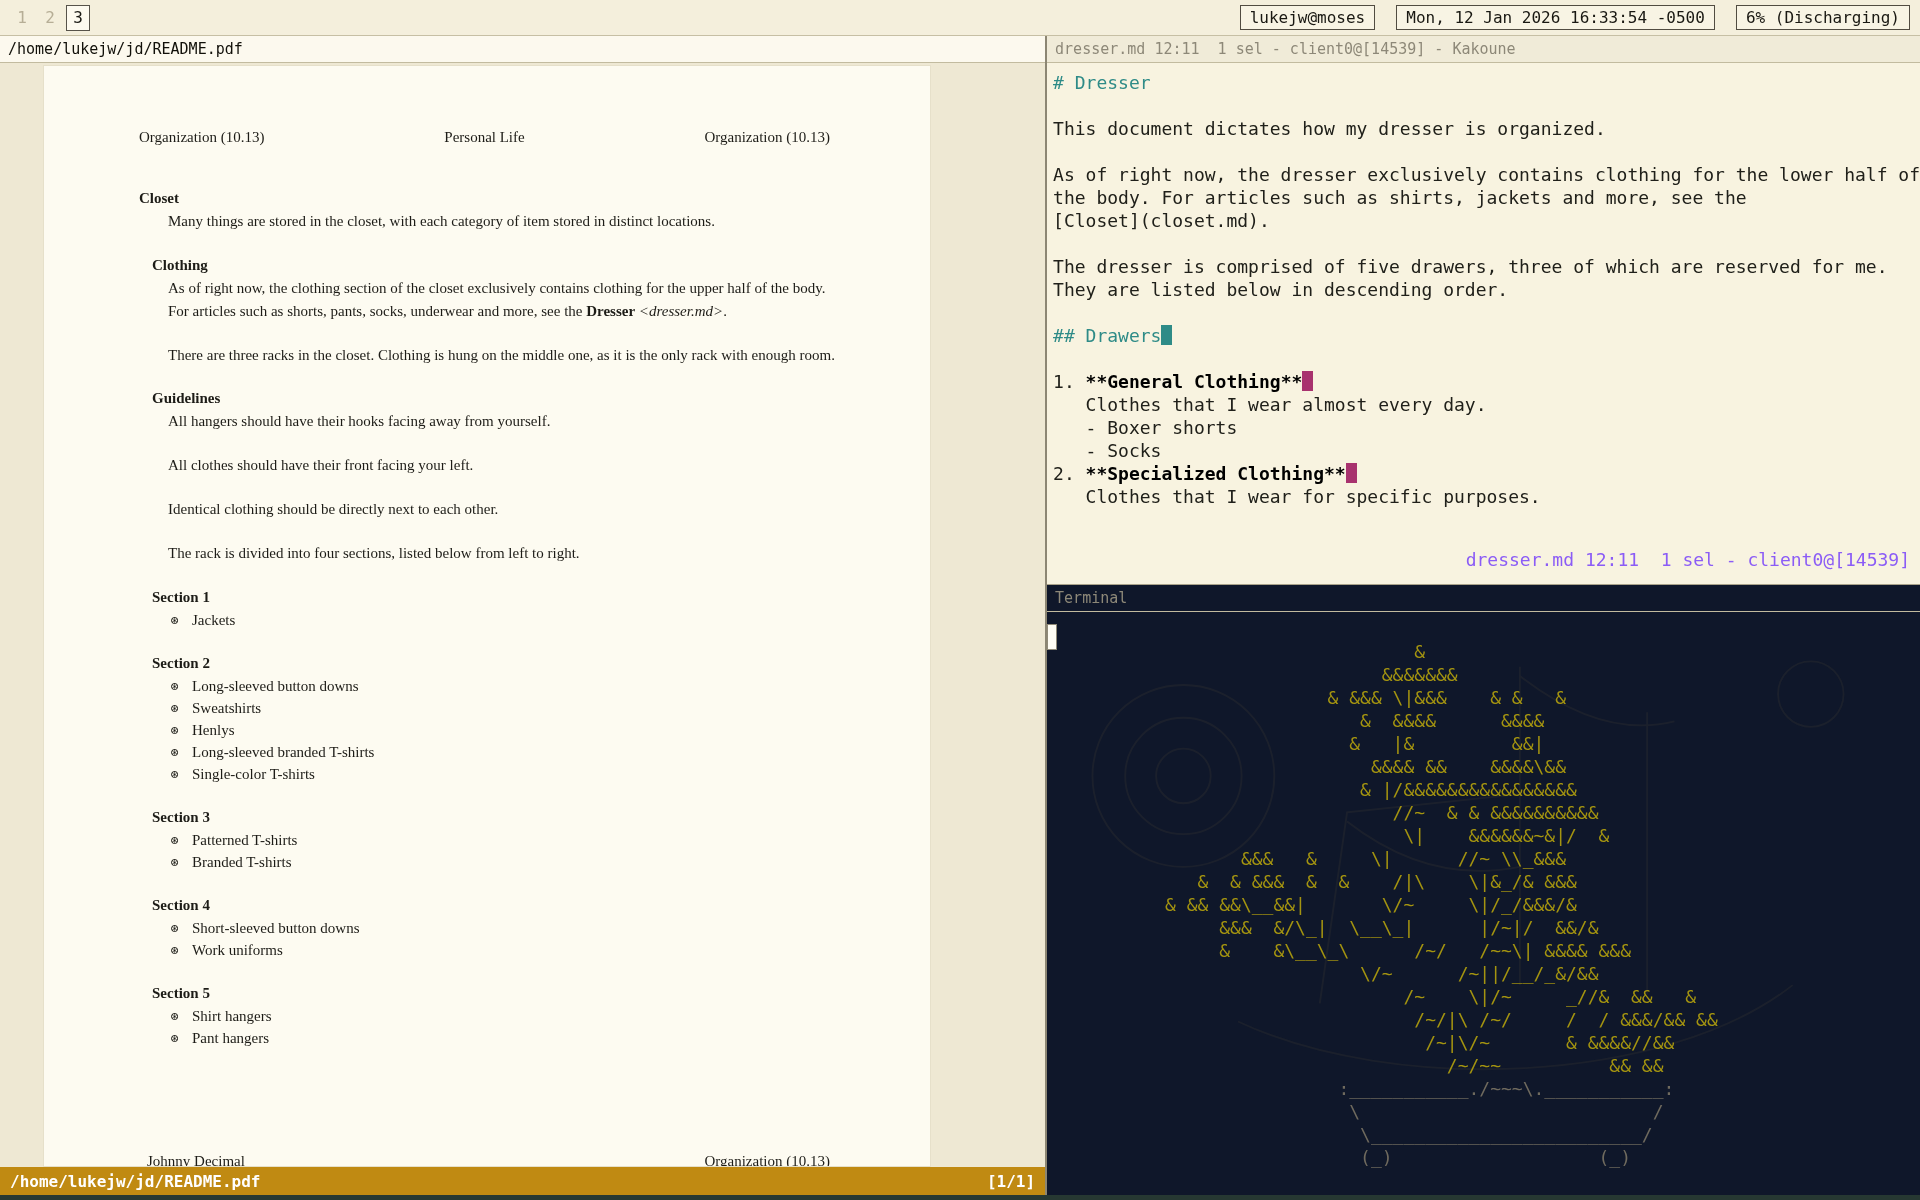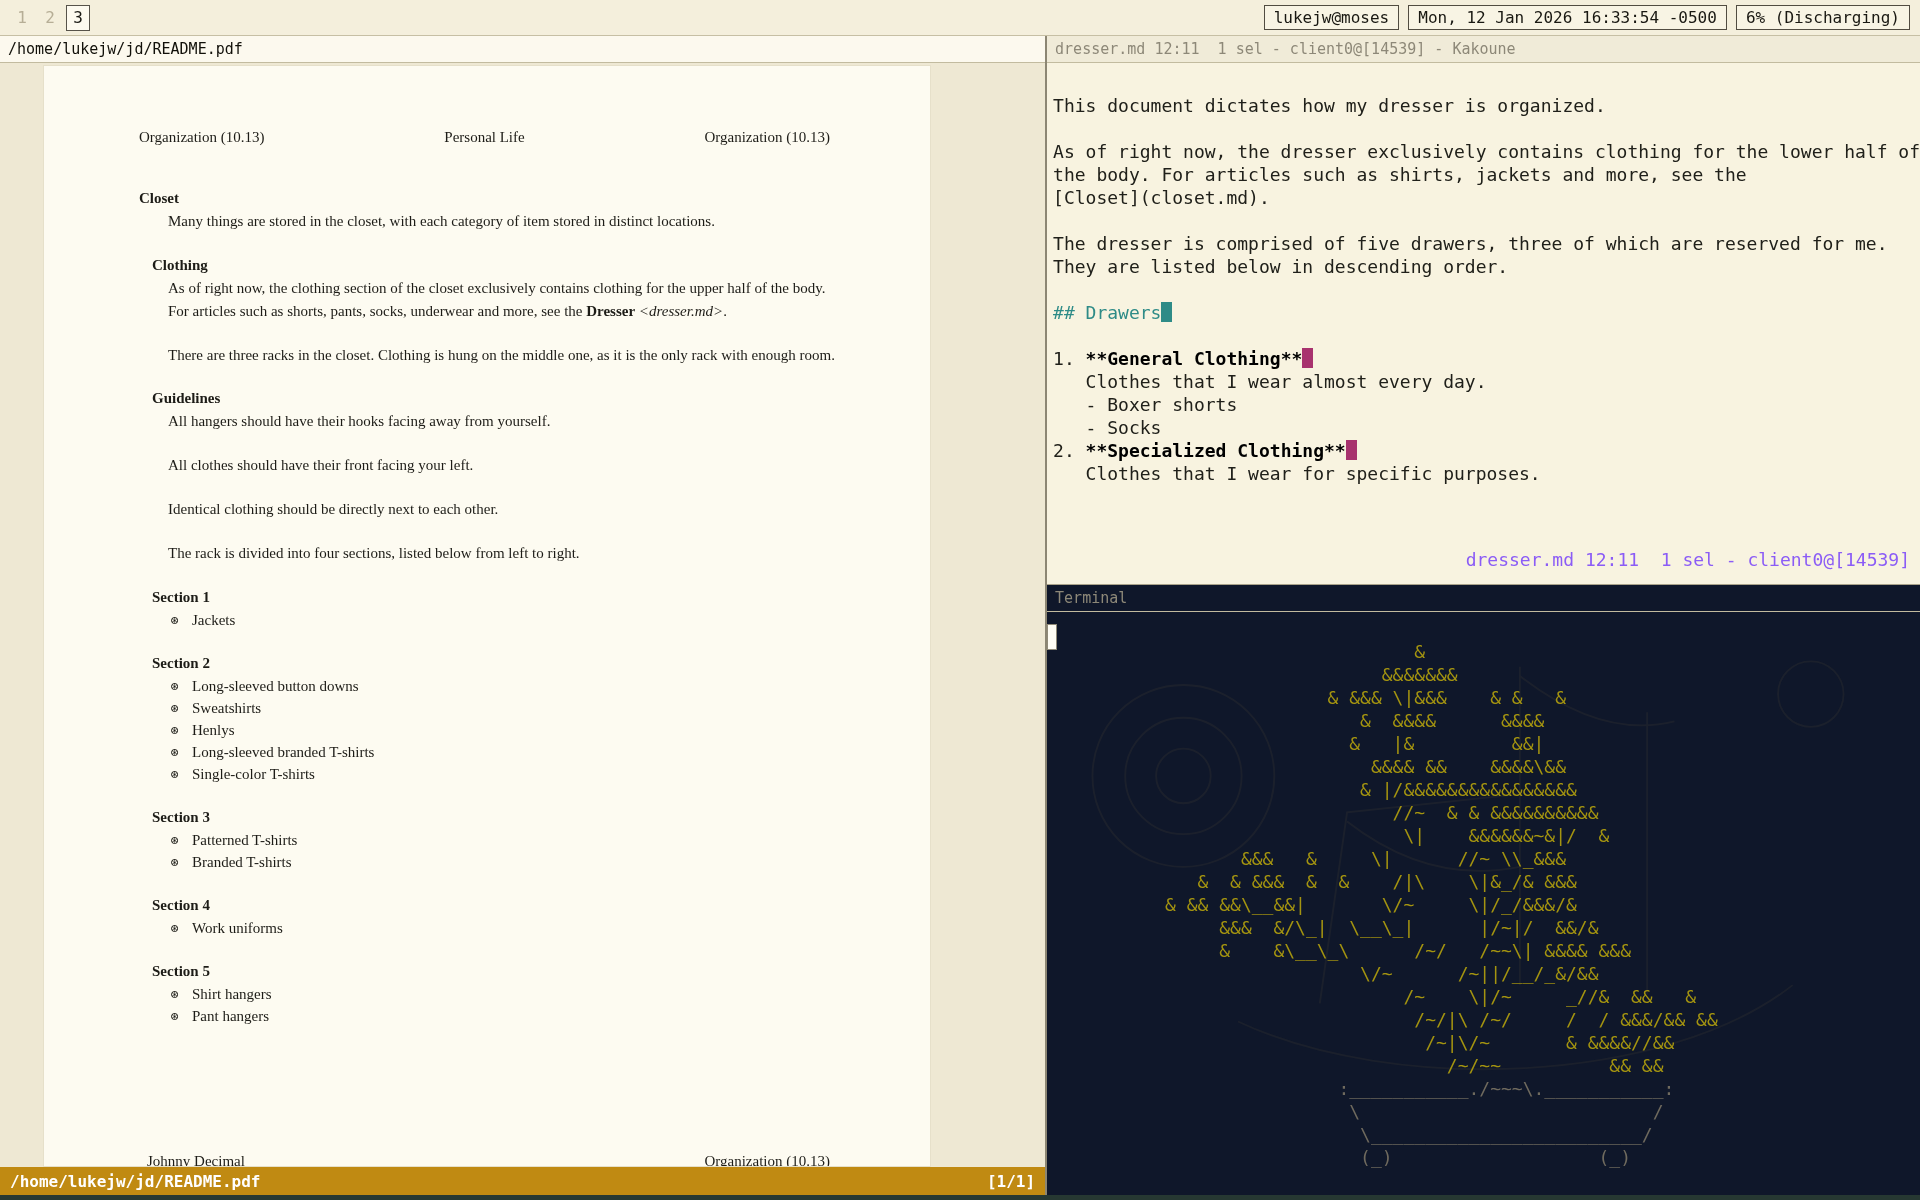--- a/index.html
+++ b/index.html
@@ -9,21 +9,21 @@
     background:#efe9d6; font-family:"DejaVu Sans Mono", monospace; color:#1b1a14;
   }
   
   .topbar {
     height:36px; display:flex; justify-content:space-between; align-items:center;
     background:#f4efdc; border-bottom:1px solid #c6bfa4; padding:0 10px; font-size:16px;
   }
   .workspaces { display:flex; gap:4px; }
   .ws { width:24px; height:26px; display:flex; align-items:center; justify-content:center; color:#b6ae96; cursor:default; }
   .ws.active { background:#fdfaef; border:1px solid #57534a; color:#191812; }
-  .statusitems { display:flex; align-items:center; }
+  .statusitems { display:flex; align-items:center;gap:12px; }
   .sbox { border:1px solid #514c41; padding:2px 9px; background:#f8f4e4; color:#191812; margin-left:9px; white-space:pre; }
   
   .main { display:flex; height:1159px; }
   .left-pane { width:1116px; display:flex; flex-direction:column; border-right:2px solid #8c8673; background:#eee8d3; }
   .right-col { flex:1; display:flex; flex-direction:column; }
   .pane-title {
     height:27px; line-height:26px; padding:0 8px; font-size:15px; white-space:pre;
     color:#8d8878; background:#f0ebd8; border-bottom:1px solid #c2bb9f; overflow:hidden;
   }
   .pane-title.focused { color:#111009; background:#fcf9ee; }
@@ -124,20 +124,21 @@
           <div class="bullet-line"><span class="bicon">⊛</span><span>Sweatshirts</span></div>
           <div class="bullet-line"><span class="bicon">⊛</span><span>Henlys</span></div>
           <div class="bullet-line"><span class="bicon">⊛</span><span>Long-sleeved branded T-shirts</span></div>
           <div class="bullet-line"><span class="bicon">⊛</span><span>Single-color T-shirts</span></div>
 
           <div class="h-sub">Section 3</div>
           <div class="bullet-line"><span class="bicon">⊛</span><span>Patterned T-shirts</span></div>
           <div class="bullet-line"><span class="bicon">⊛</span><span>Branded T-shirts</span></div>
 
           <div class="h-sub">Section 4</div>
+          <div class="bullet-line"><span class="bicon">⊛</span><span>Short-sleeved button downs</span></div>
           <div class="bullet-line"><span class="bicon">⊛</span><span>Work uniforms</span></div>
 
           <div class="h-sub">Section 5</div>
           <div class="bullet-line"><span class="bicon">⊛</span><span>Shirt hangers</span></div>
           <div class="bullet-line"><span class="bicon">⊛</span><span>Pant hangers</span></div>
 
           <div class="pdf-footer">
             <span>Johnny Decimal</span>
             <span>Organization (10.13)</span>
           </div>
@@ -147,20 +148,21 @@
         <span>/home/lukejw/jd/README.pdf</span>
         <span>[1/1]</span>
       </div>
     </div>
 
     <div class="right-col">
 
       <div class="kak-pane">
         <div class="pane-title">dresser.md 12:11  1 sel - client0@[14539] - Kakoune</div>
         <div class="kak-lines">
+          <div class="kline md-h"># Dresser</div>
           <div class="kline"></div>
           <div class="kline">This document dictates how my dresser is organized.</div>
           <div class="kline"></div>
           <div class="kline">As of right now, the dresser exclusively contains clothing for the lower half of</div>
           <div class="kline">the body. For articles such as shirts, jackets and more, see the</div>
           <div class="kline">[Closet](closet.md).</div>
           <div class="kline"></div>
           <div class="kline">The dresser is comprised of five drawers, three of which are reserved for me.</div>
           <div class="kline">They are listed below in descending order.</div>
           <div class="kline"></div>

